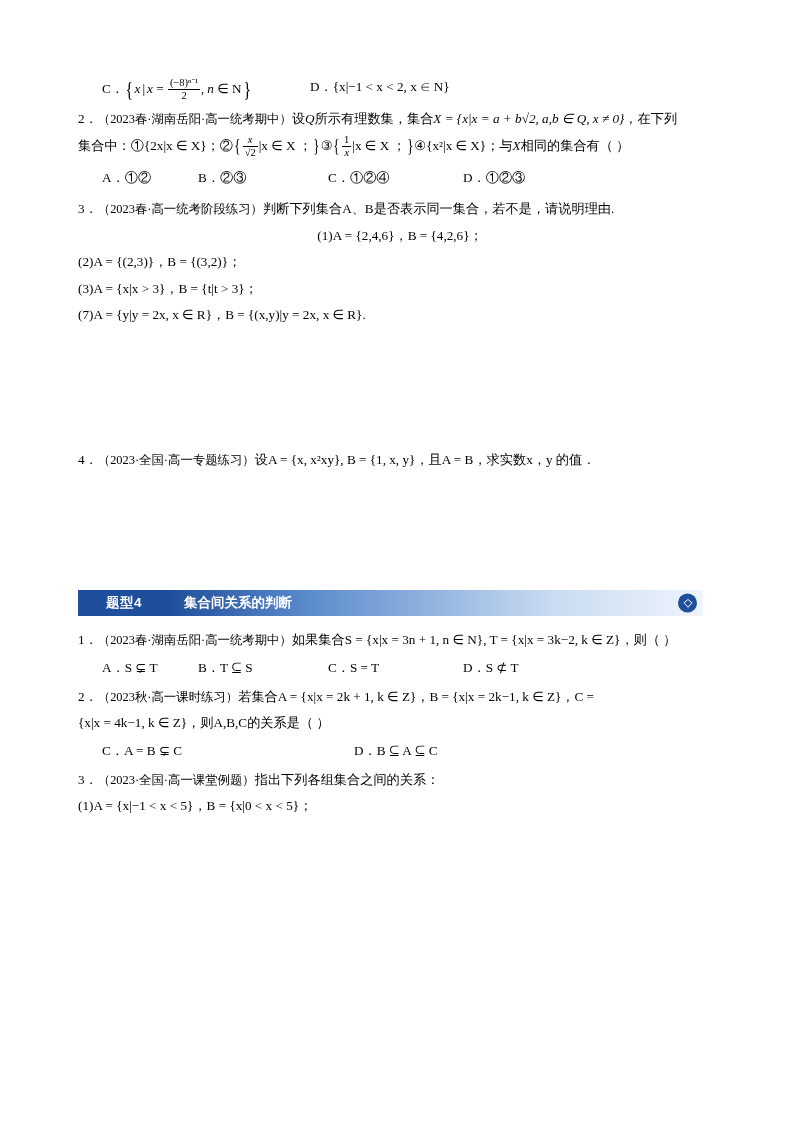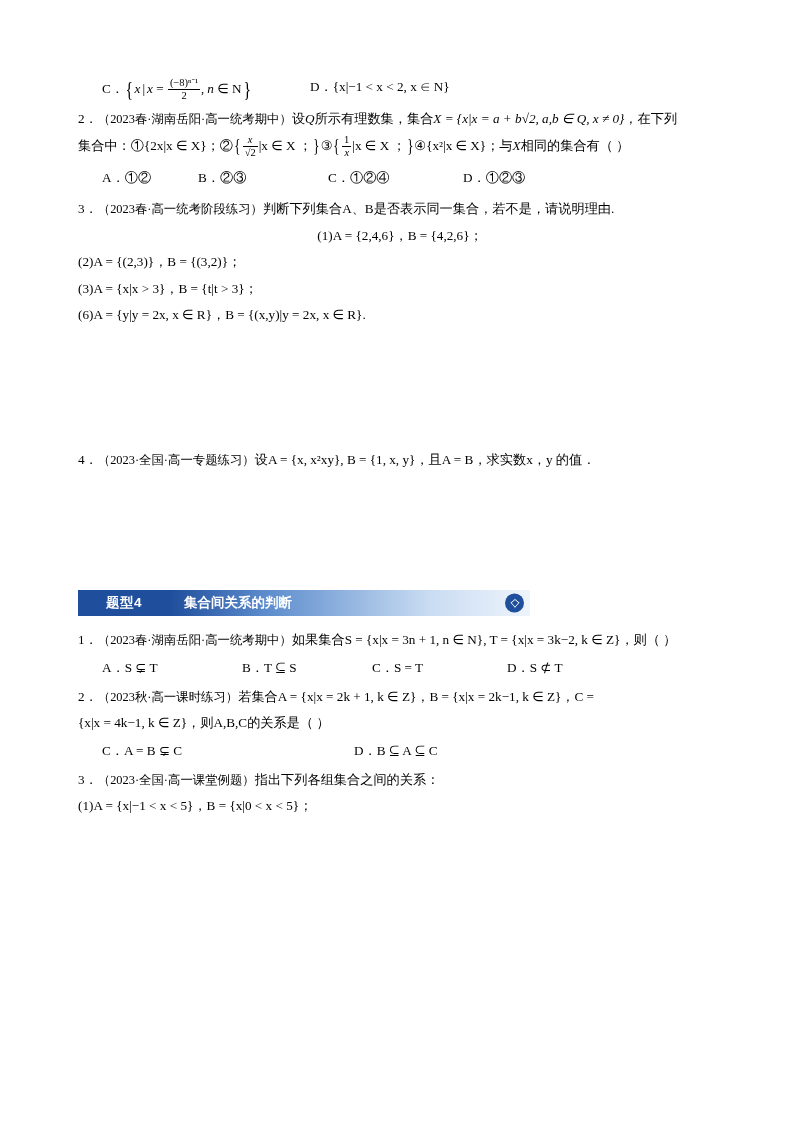--- a/index.html
+++ b/index.html
@@ -71,21 +71,21 @@
     padding: 0 2px;
   }
 
   
   .banner {
     position: relative;
     height: 26px;
     margin: 18px 0 14px 0;
     display: flex;
     align-items: stretch;
-    width: 452px;
+    width: 625px;
   }
   .banner .tag {
     background: #1f4e9c;
     color: #ffffff;
     font-family: "Liberation Sans", sans-serif;
     font-weight: bold;
     font-size: 13.5px;
     display: flex;
     align-items: center;
     justify-content: center;
@@ -161,21 +161,21 @@
     <div style="width:135px;"><span>C．</span><span>①②④</span></div>
     <div><span>D．</span><span>①②③</span></div>
   </div>
 
   <div class="line" style="margin-top:12px;">
     <span>3．</span><span class="small">（2023春·高一统考阶段练习）</span><span>判断下列集合A、B是否表示同一集合，若不是，请说明理由.</span>
   </div>
   <div class="line" style="font-style:normal;text-align:center;"><span style="font-family:'Liberation Serif',serif;">(1)A = {2,4,6}，B = {4,2,6}；</span></div>
   <div class="line"><span>(2)A = {(2,3)}，B = {(3,2)}；</span></div>
   <div class="line"><span>(3)A = {x|x &gt; 3}，B = {t|t &gt; 3}；</span></div>
-  <div class="line"><span>(6)A = {y|y = 2x, x ∈ R}，B = {(x,y)|y = 2x, x ∈ R}.</span></div>
+  <div class="line"><span>(7)A = {y|y = 2x, x ∈ R}，B = {(x,y)|y = 2x, x ∈ R}.</span></div>
 
   <div class="spacer-lg"></div>
 
   <div class="line">
     <span>4．</span><span class="small">（2023·全国·高一专题练习）</span><span>设A = {x, x²xy}, B = {1, x, y}，且A = B，求实数x，y 的值．</span>
   </div>
 
   <div class="spacer-md"></div>
 
   <div class="banner">
@@ -190,21 +190,21 @@
         </svg>
       </span>
     </div>
   </div>
 
   <div class="line">
     <span>1．</span><span class="small">（2023春·湖南岳阳·高一统考期中）</span><span>如果集合S = {x|x = 3n + 1, n ∈ N}, T = {x|x = 3k−2, k ∈ Z}，则（      ）</span>
   </div>
   <div class="opts" style="margin-top:8px;">
     <div style="width:120px;font-family:Liberation Serif, serif;"><span class="indent"></span><span>A．</span><span>S ⊊ T</span></div>
-    <div style="width:130px;margin-left:44px;"><span>B．</span><span>T ⊆ S</span></div>
+    <div style="width:130px;"><span>B．</span><span>T ⊆ S</span></div>
     <div style="width:135px;"><span>C．</span><span>S = T</span></div>
     <div><span>D．</span><span>S ⊄ T</span></div>
   </div>
 
   <div class="line" style="margin-top:10px;">
     <span>2．</span><span class="small">（2023秋·高一课时练习）</span><span>若集合A = {x|x = 2k + 1, k ∈ Z}，B = {x|x = 2k−1, k ∈ Z}，C =</span>
   </div>
   <div class="line">
     <span>{x|x = 4k−1, k ∈ Z}，则A,B,C的关系是（        ）</span>
   </div>

